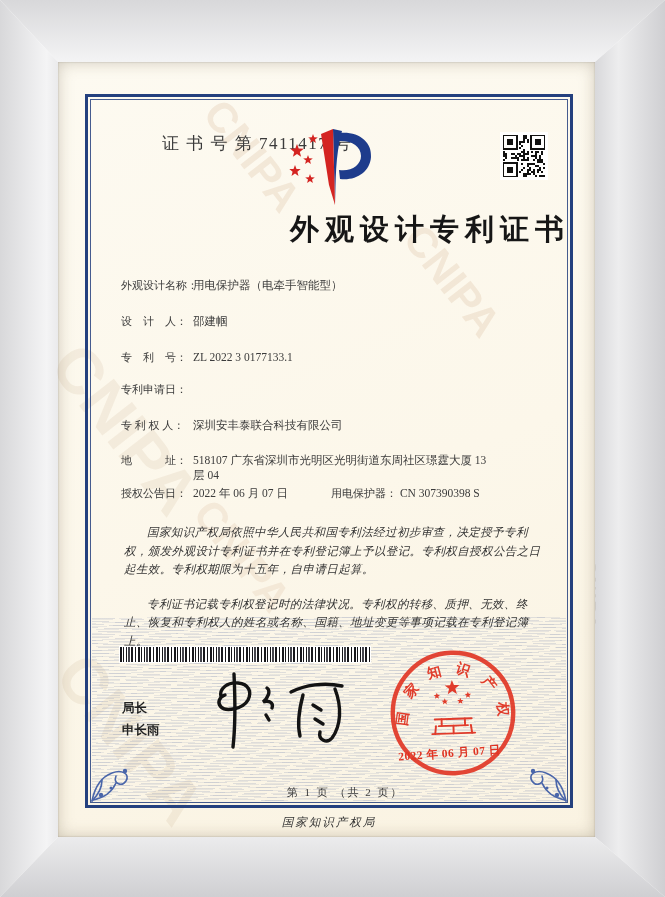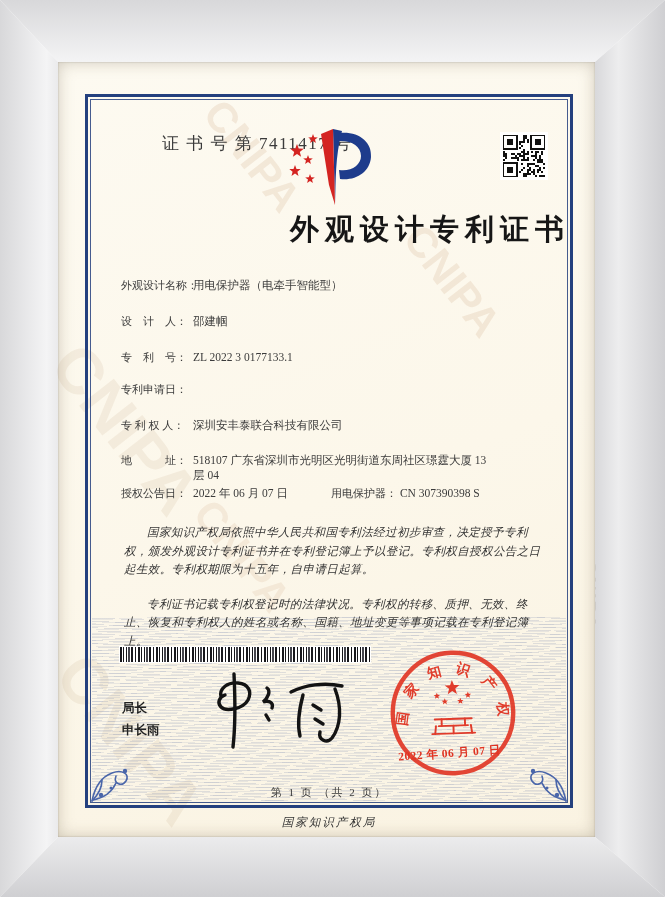--- a/index.html
+++ b/index.html
@@ -51,21 +51,21 @@
   .barcode{position:absolute;left:31px;top:549px;width:252px;height:17px;background:#ffffff;padding:1px;
     box-sizing:border-box;}
   .barcode .bars{width:100%;height:100%;
     background:repeating-linear-gradient(90deg,#17171b 0 2px,#ffffff 2px 3px,#17171b 3px 4px,#ffffff 4px 6px,#17171b 6px 7px,#ffffff 7px 8px,#44444b 8px 10px,#ffffff 10px 11px,#17171b 11px 13px,#ffffff 13px 15px,#17171b 15px 16px,#ffffff 16px 18px);}
   .signature{position:absolute;left:118px;top:570px;width:152px;height:90px;}
   .director{position:absolute;left:34px;top:600px;font-family:"Liberation Sans","DejaVu Sans",sans-serif;
             font-size:12.5px;font-weight:bold;color:#222;line-height:22px;}
   .seal{position:absolute;left:297px;top:548px;width:136px;height:136px;opacity:.95;transform:rotate(-2deg);}
   .seal-date{position:absolute;left:310px;top:648px;width:130px;font-size:11.5px;font-weight:bold;
              color:#e03322;letter-spacing:.5px;transform:rotate(-4deg);white-space:nowrap;}
-  .page-num{position:absolute;left:0;top:688px;width:100%;text-align:center;font-size:11px;
+  .page-num{position:absolute;left:16px;top:688px;width:100%;text-align:center;font-size:11px;
             letter-spacing:2px;color:#3a3a3a;}
   .continuation{position:absolute;left:27px;top:753px;width:488px;text-align:center;font-size:11.5px;
             font-style:italic;color:#333;letter-spacing:2px;}
 </style>
 </head>
 <body>
 
 <div class="stage">
 
   <div class="frame-edge f-top"></div>

